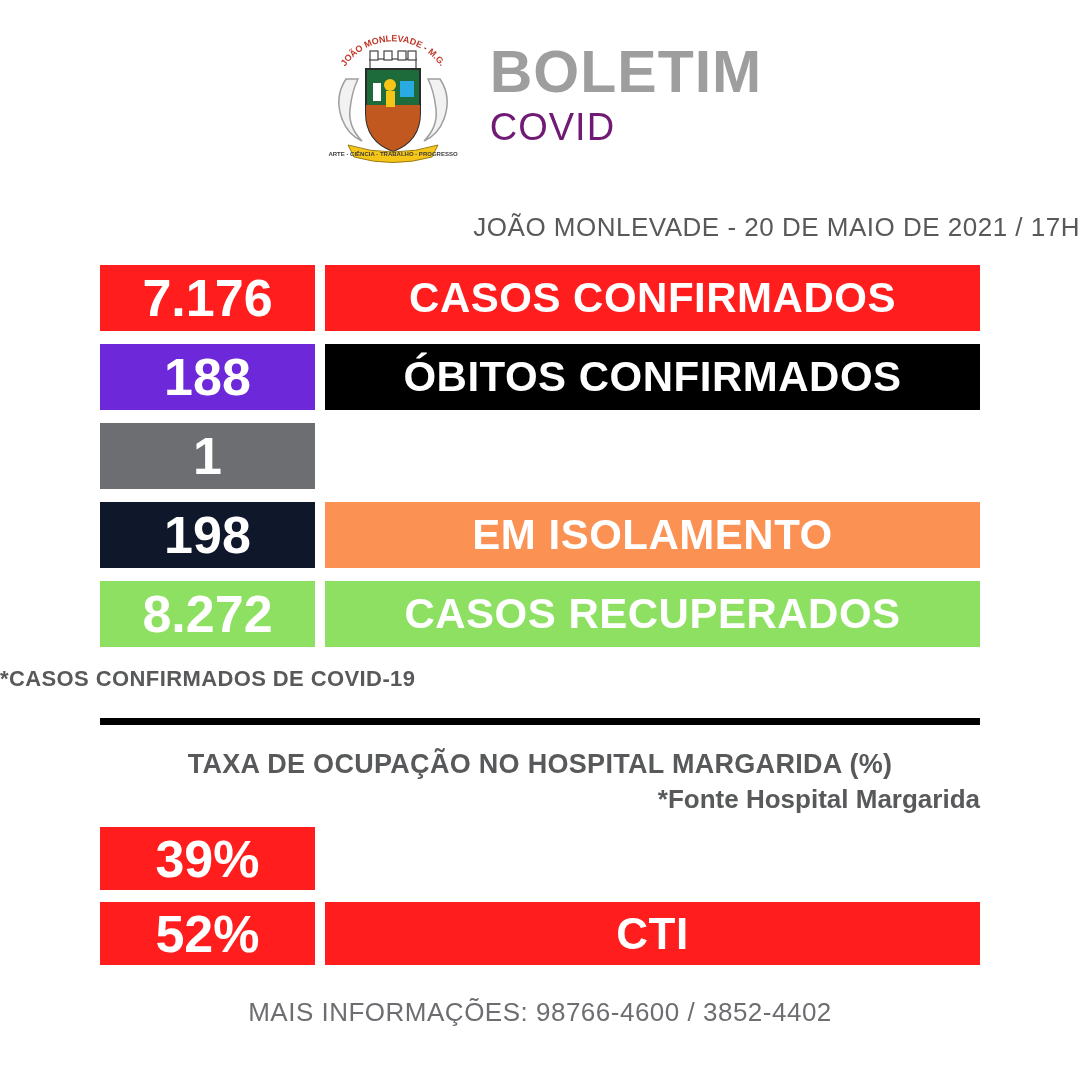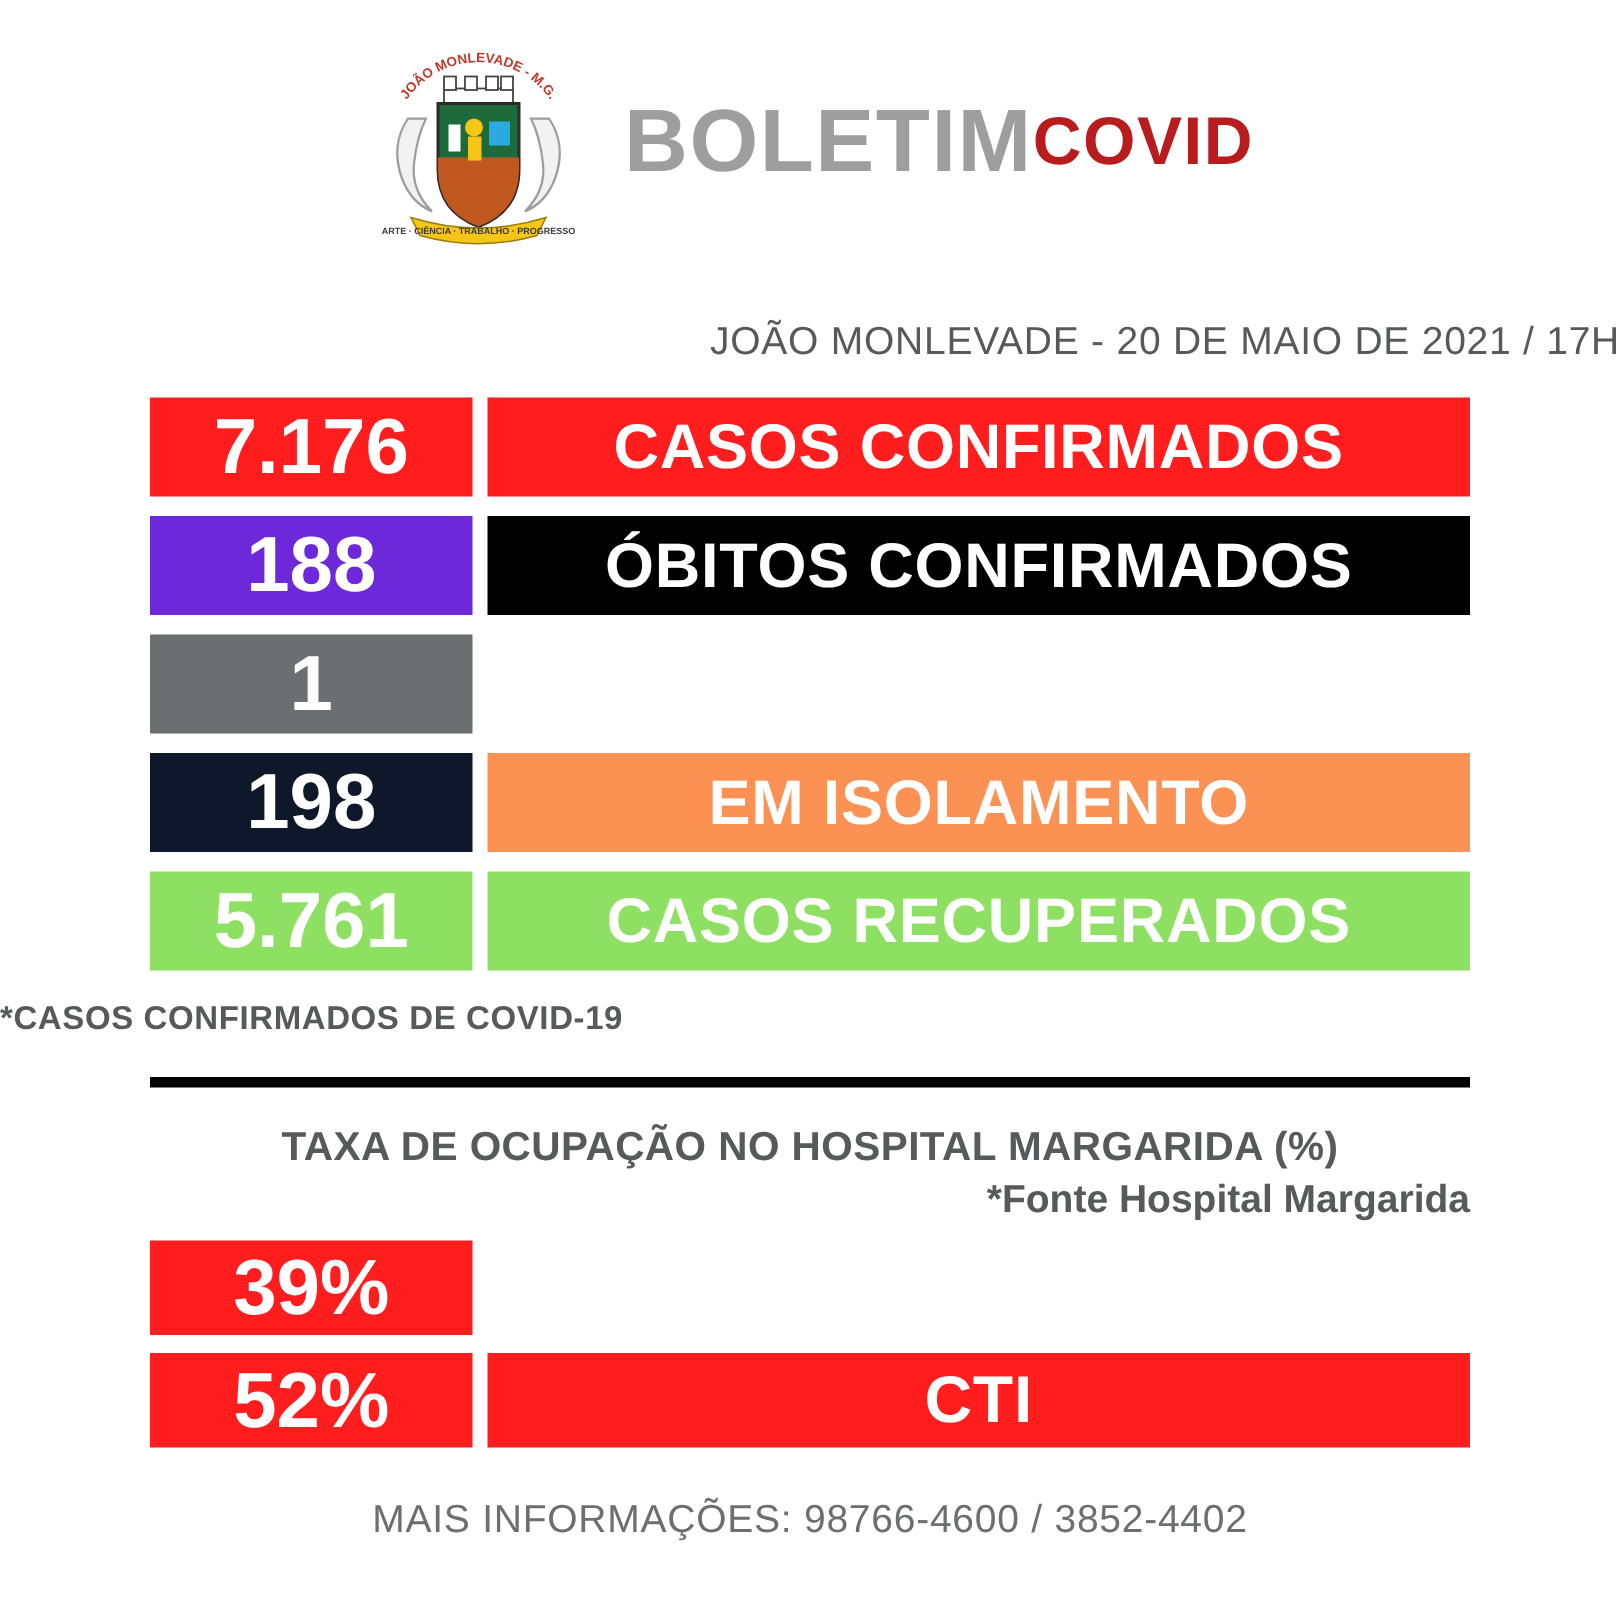--- a/index.html
+++ b/index.html
@@ -32,34 +32,34 @@
     box-sizing: border-box;
   }
   .crest {
     width: 150px;
     height: 150px;
     position: relative;
     flex: 0 0 auto;
   }
   .header-titles {
     display: flex;
-    flex-direction: row;
+    flex-direction: column;
     justify-content: center;
     line-height: 1;
   }
   .title-main {
     font-size: 59px;
     font-weight: bold;
     color: #9e9e9e;
     letter-spacing: 1px;
   }
   .title-sub {
-    font-size: 45px;
-    font-weight: bold;
-    color: #b91c1c;
+    font-size: 38px;
+    font-weight: normal;
+    color: #701a75;
     letter-spacing: 1px;
     margin-top: 6px;
   }
 
   
   .dateline {
     text-align: right;
     font-size: 26px;
     font-weight: normal;
     color: #58595b;
@@ -215,21 +215,21 @@
     <div class="stat-row row-wide">
       <div class="stat-value" style="background:#6d6e71">1</div>
     </div>
 
     <div class="stat-row">
       <div class="stat-value" style="background:#0f172a">198</div>
       <div class="stat-label" style="background:#fb9153">EM ISOLAMENTO</div>
     </div>
 
     <div class="stat-row">
-      <div class="stat-value" style="background:#8ee063">5.761</div>
+      <div class="stat-value" style="background:#8ee063">8.272</div>
       <div class="stat-label" style="background:#8ee063">CASOS RECUPERADOS</div>
     </div>
 
   </div>
 
   <div class="footnote">*CASOS CONFIRMADOS DE COVID-19</div>
 
   <div class="divider"></div>
 
   <div class="hosp-title">TAXA DE OCUPAÇÃO NO HOSPITAL MARGARIDA (%)</div>

